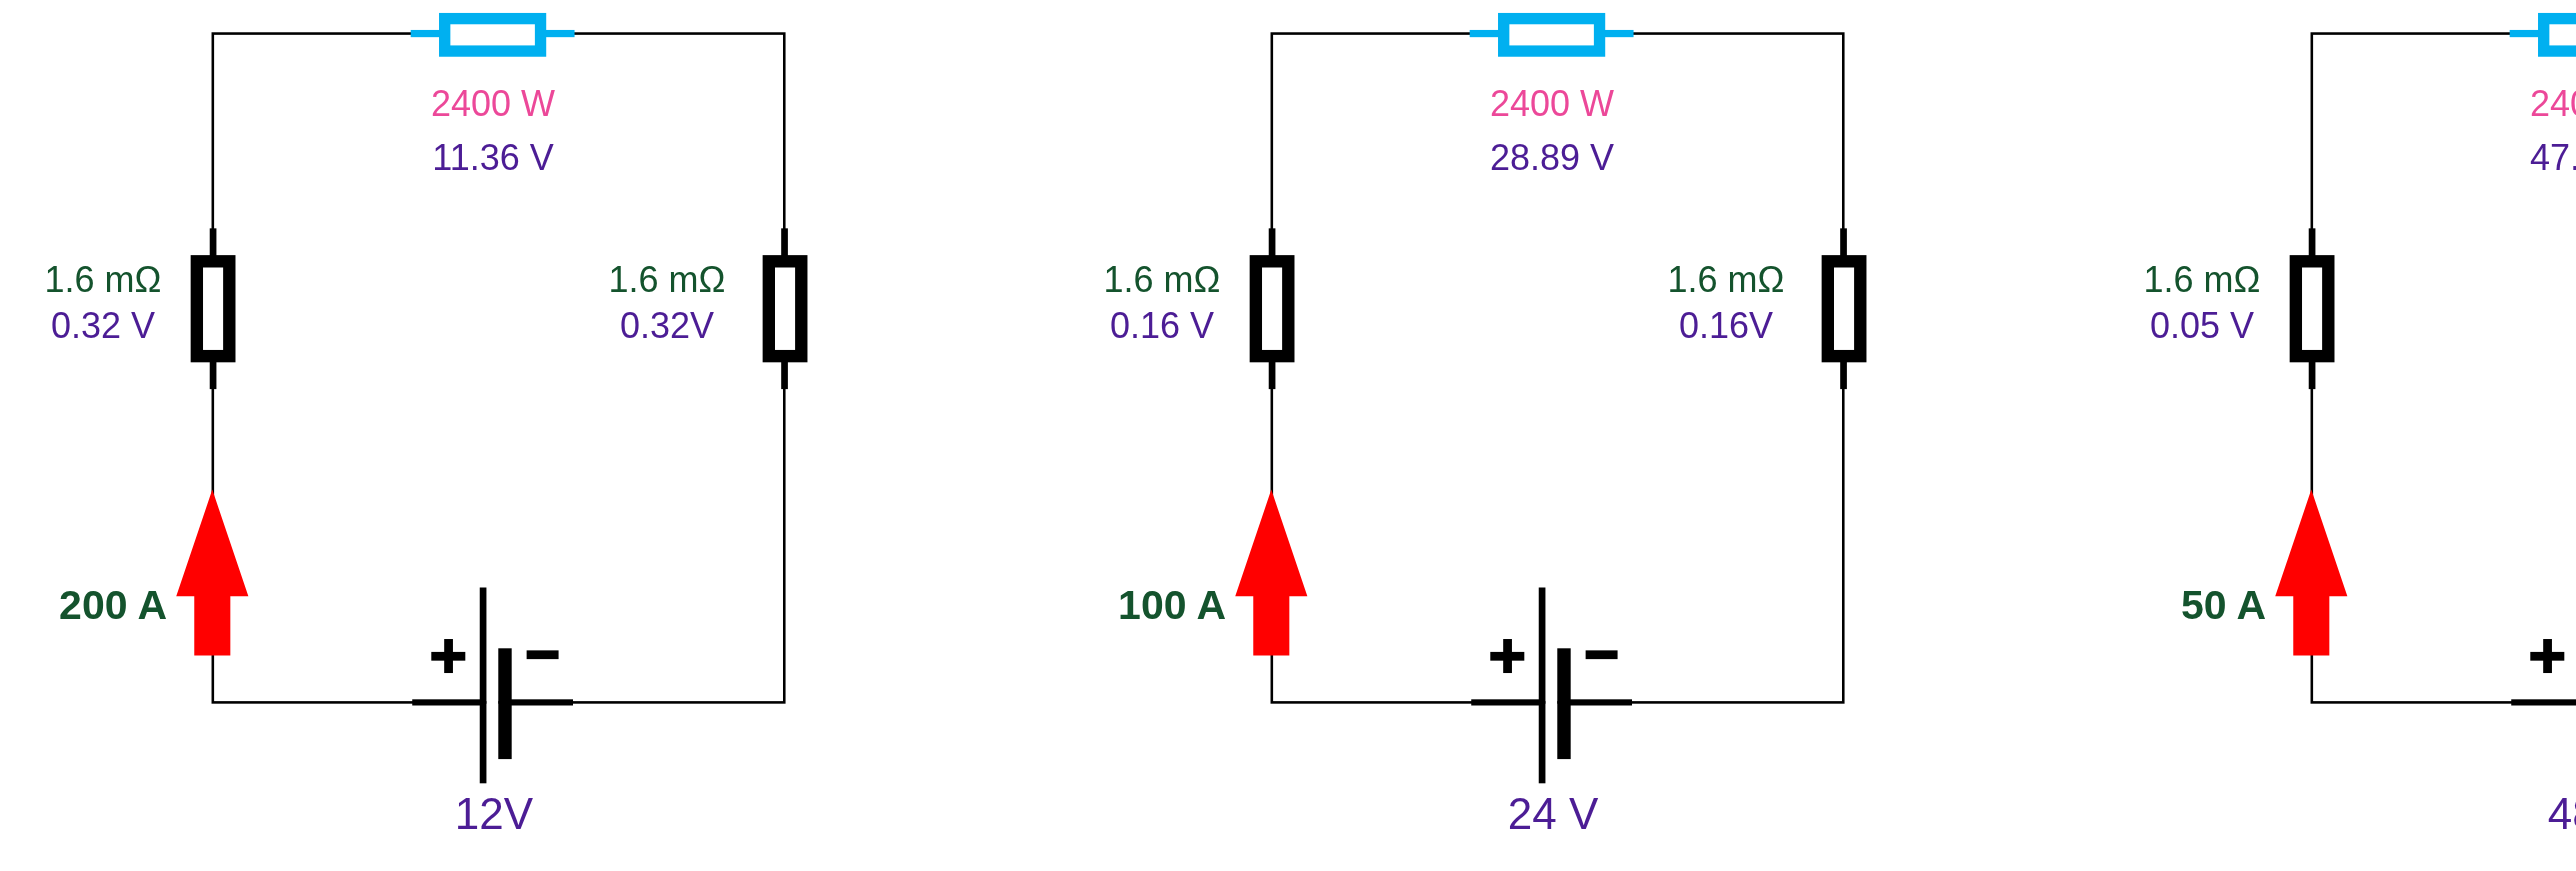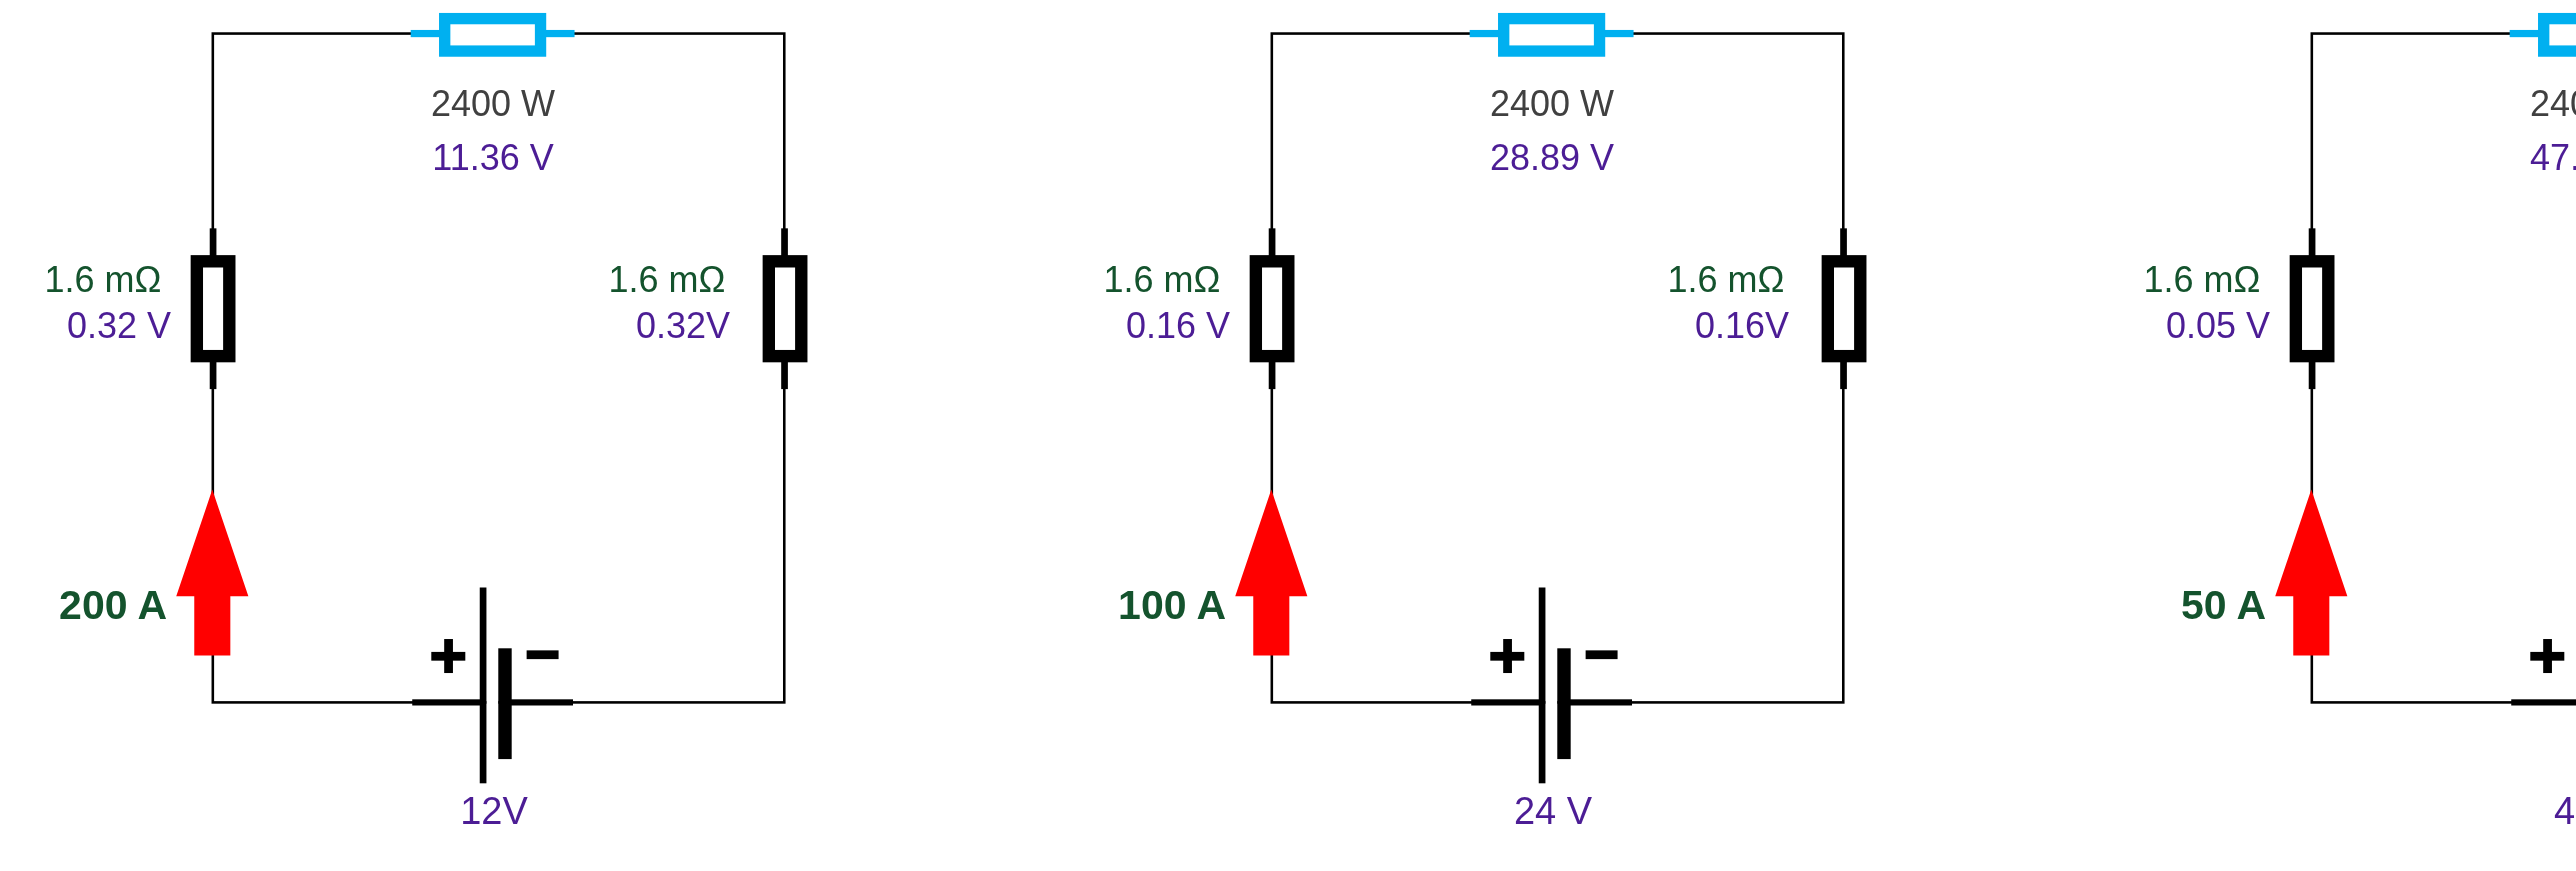--- a/index.html
+++ b/index.html
@@ -23,35 +23,35 @@
   .schem { position: absolute; left: 0; top: 0; }
   .lbl {
     position: absolute;
     white-space: nowrap;
     line-height: 1;
     font-size: 36px;
     color: #14532d;
   }
   .ctr { transform: translateX(-50%); }
   .blue { color: #4c1d95; }
-  .red  { color: #404040; }
+  .red  { color: #ec4899; }
   .power { left: 493px; top: 86px; }
   .loadv { left: 493px; top: 140px; }
   .res-line1 { top: 262px; }
-  .res-line2 { top: 308px; margin-left: 16px; }
+  .res-line2 { top: 308px; }
   .col-left  { left: 103px; }
   .col-right { left: 667px; }
   .cur {
     right: 709px;
     top: 585px;
     font-weight: 700;
     font-size: 41px;
     text-align: left;
   }
-  .bat { left: 494px; top: 792px; font-size: 38px; }
+  .bat { left: 494px; top: 792px; font-size: 44px; }
 </style>
 </head>
 <body>
 
 <div class="canvas">
 
   <div class="panel p0">
     <svg class="schem" viewBox="0 0 1700 1692" width="876" height="872">
       <rect x="413" y="65" width="1109" height="1298" fill="none" stroke="#000000" stroke-width="5"></rect>
       <g>

